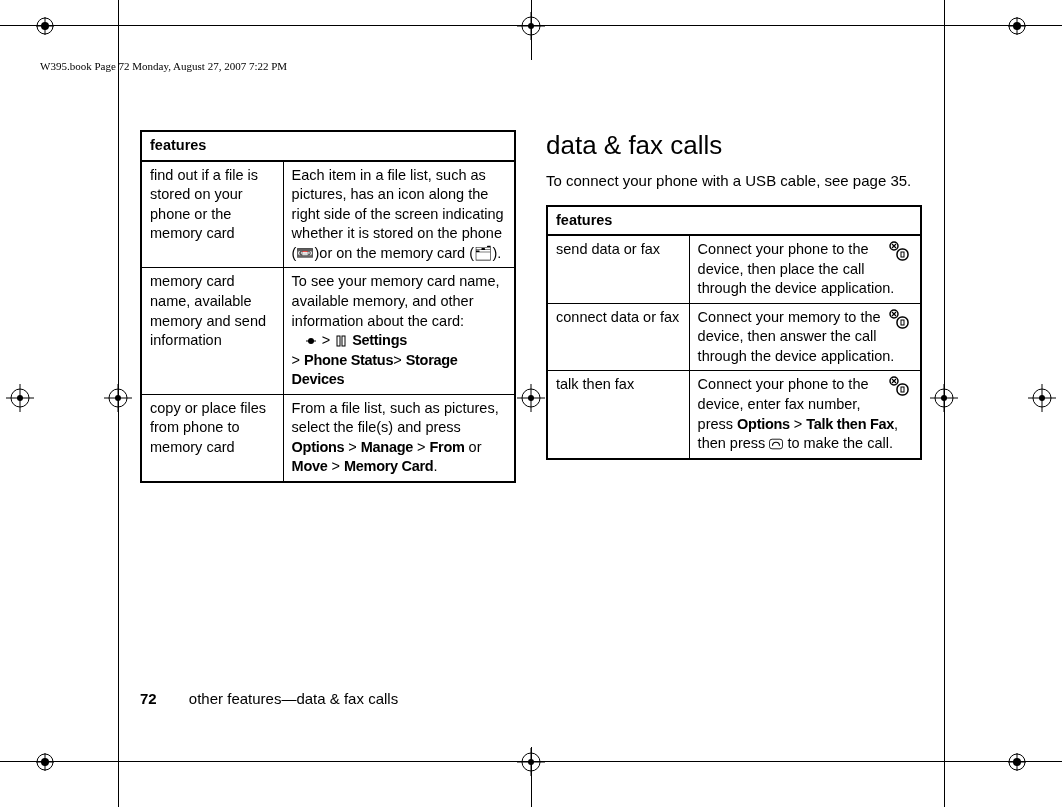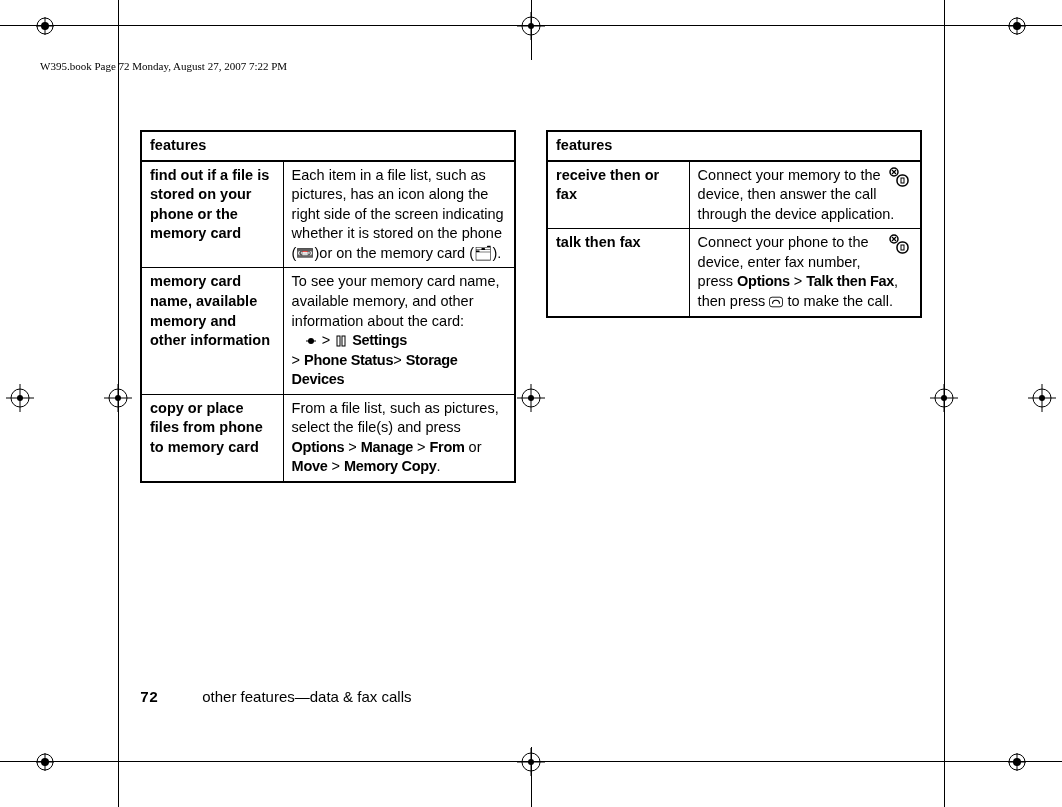--- a/index.html
+++ b/index.html
@@ -42,31 +42,31 @@
     border: 1px solid #000;
     padding: 4px 8px;
     vertical-align: top;
     text-align: left;
     line-height: 1.35;
   }
   table.features th {
     border-bottom: 2px solid #000;
     font-weight: bold;
   }
-  table.features td.label { font-weight: bold; width: 38%; }
+  table.features td.label { font-weight: normal; width: 38%; }
   .cond { font-family: "Arial Narrow", Arial, sans-serif; font-stretch: condensed; font-weight: bold; letter-spacing: -0.3px; }
   .icon-cell { position: relative; }
   .icon-float { float: right; width: 26px; text-align: center; }
   .page-footer {
     position: absolute;
     bottom: 100px;
     left: 140px;
     font-size: 15px;
   }
-  .page-footer .num { font-weight: bold; margin-right: 40px; font-family: Liberation Mono, monospace; }
+  .page-footer .num { font-weight: bold; margin-right: 28px; }
   .inline-icon { display:inline-block; width:14px; height:14px; vertical-align:middle; }
 </style>
 </head>
 <body>
 
 <div>
 
   <div class="cm-line-h" style="top:25px; left:0; width:1062px;"></div>
   <div class="cm-line-h" style="top:761px; left:0; width:1062px;"></div>
   <div class="cm-line-v" style="top:0; left:118px; height:807px;"></div>
@@ -152,56 +152,72 @@
     <table class="features">
       <tbody>
           <tr>
             <th colspan="2">features</th>
           </tr>
       <tr>
         <td class="label">find out if a file is stored on your phone or the memory card</td>
         <td>Each item in a file list, such as pictures, has an icon along the right side of the screen indicating whether it is stored on the phone (📼)or on the memory card (🗂).</td>
       </tr>
       <tr>
-        <td class="label">memory card name, available memory and other information</td>
+        <td class="label">memory card name, available memory and send information</td>
         <td>
           <span>To see your memory card name, available memory, and other information about the card:</span><br>
           <span style="margin-left:12px;">
             <svg class="inline-icon" viewBox="0 0 14 14">
                   <circle cx="7" cy="7" r="3" fill="#000"></circle>
                   <line x1="2" y1="7" x2="12" y2="7" stroke="#000"></line>
                 </svg>
             &gt; 
             <svg class="inline-icon" viewBox="0 0 14 14">
                   <rect x="3" y="2" width="3" height="10" fill="none" stroke="#000"></rect>
                   <rect x="8" y="2" width="3" height="10" fill="none" stroke="#000"></rect>
                 </svg>
             <span class="cond">Settings</span>
           </span><br>
           &gt; <span class="cond">Phone Status</span>&gt; <span class="cond">Storage Devices</span>
         </td>
       </tr>
       <tr>
         <td class="label">copy or place files from phone to memory card</td>
         <td>
-          <span>From a file list, such as pictures, select the file(s) and press </span><span class="cond">Options</span> &gt; <span class="cond">Manage</span> &gt; <span class="cond">From</span><span> or </span><span class="cond">Move</span> &gt; <span class="cond">Memory Copy</span>.
+          <span>From a file list, such as pictures, select the file(s) and press </span><span class="cond">Options</span> &gt; <span class="cond">Manage</span> &gt; <span class="cond">From</span><span> or </span><span class="cond">Move</span> &gt; <span class="cond">Memory Card</span>.
         </td>
       </tr>
     </tbody>
       </table>
   </div>
 
   <div class="col">
+    <h2>data &amp; fax calls</h2>
+    <p class="intro">To connect your phone with a USB cable, see page 35.</p>
     <table class="features">
       <tbody>
           <tr>
             <th colspan="2">features</th>
           </tr>
       <tr>
-        <td class="label">receive then or fax</td>
+        <td class="label">send data or fax</td>
+        <td class="icon-cell">
+          <span class="icon-float">
+            <svg width="22" height="22" viewBox="0 0 22 22">
+                  <circle cx="6" cy="6" r="4" fill="none" stroke="#000" stroke-width="1.5"></circle>
+                  <path d="M4 4 L8 8 M8 4 L4 8" stroke="#000" stroke-width="1.2"></path>
+                  <rect x="9" y="9" width="11" height="11" rx="5" fill="none" stroke="#000" stroke-width="1.5"></rect>
+                  <rect x="13" y="12" width="3" height="5" fill="none" stroke="#000"></rect>
+                </svg>
+          </span>
+          <span>Connect your phone to the device, then place the call through the device application.</span>
+        </td>
+      </tr>
+      <tr>
+        <td class="label">connect data or fax</td>
         <td class="icon-cell">
           <span class="icon-float">
             <svg width="22" height="22" viewBox="0 0 22 22">
                   <circle cx="6" cy="6" r="4" fill="none" stroke="#000" stroke-width="1.5"></circle>
                   <path d="M4 4 L8 8 M8 4 L4 8" stroke="#000" stroke-width="1.2"></path>
                   <rect x="9" y="9" width="11" height="11" rx="5" fill="none" stroke="#000" stroke-width="1.5"></rect>
                   <rect x="13" y="12" width="3" height="5" fill="none" stroke="#000"></rect>
                 </svg>
           </span>
           <span>Connect your memory to the device, then answer the call through the device application.</span>

